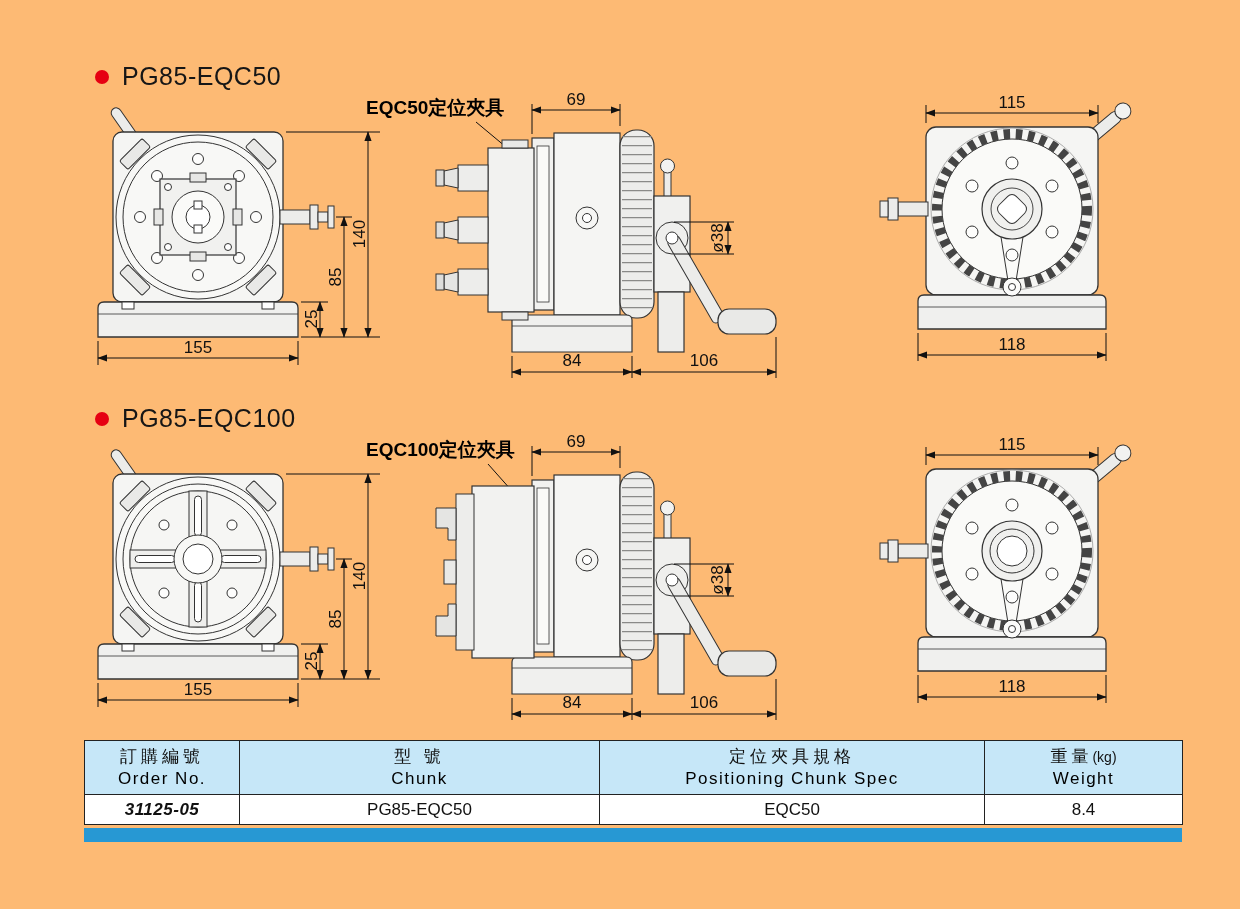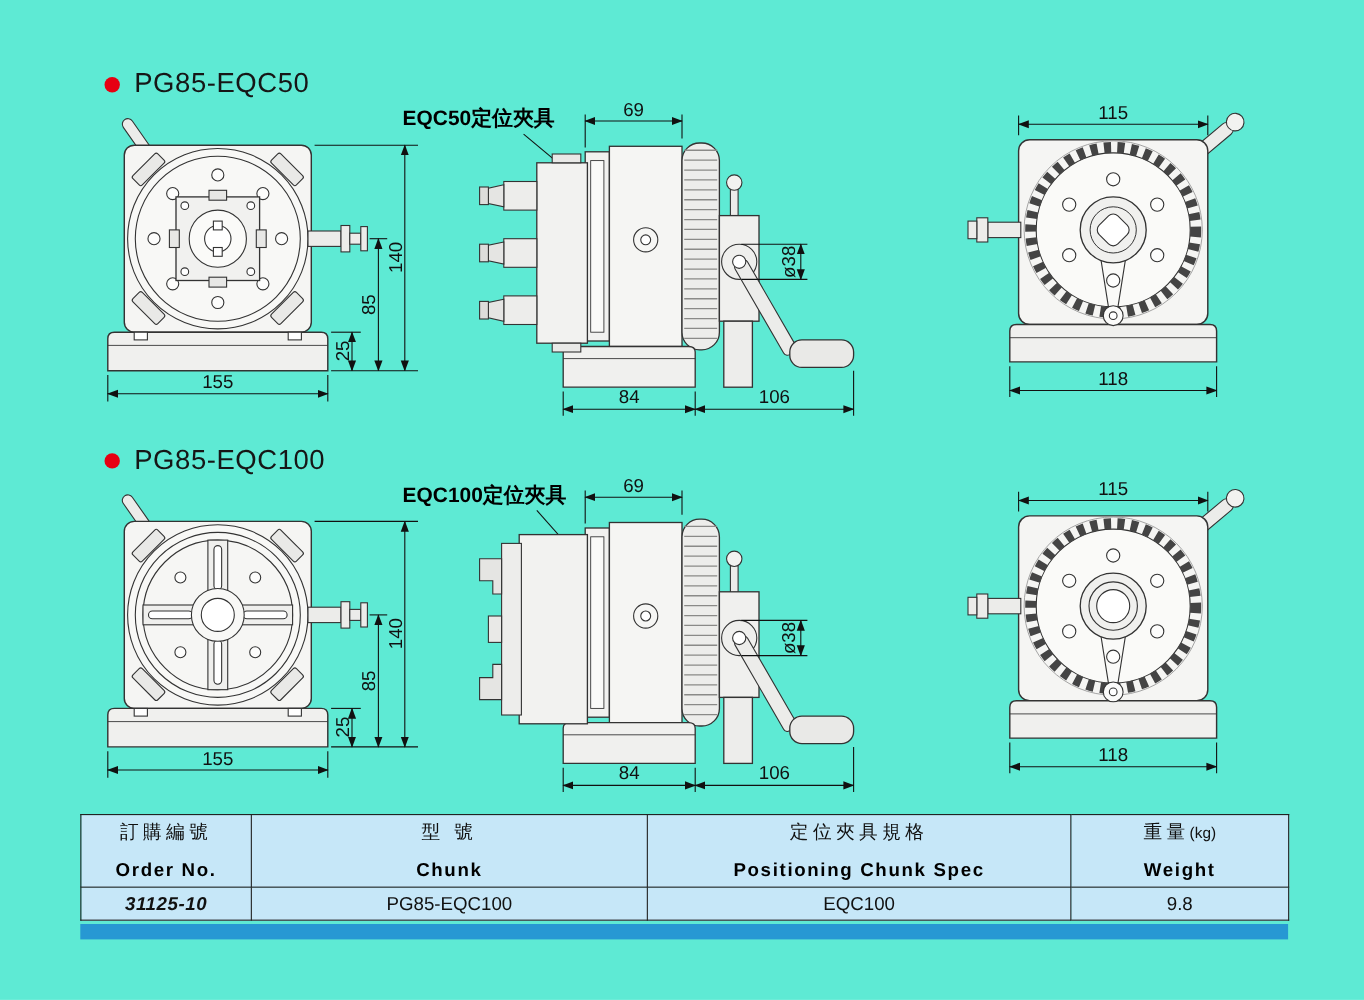--- a/index.html
+++ b/index.html
@@ -1,36 +1,36 @@
 <!DOCTYPE html>
 <html><head>
 <meta charset="utf-8">
 <style>
   * { margin:0; padding:0; box-sizing:border-box; }
   html,body { background:#ffffff; }
   .page {
-    position:relative; width:1240px; height:909px; background:#5eead4;
+    position:relative; width:1240px; height:909px; background:#fdba74;
     font-family:"Liberation Sans","DejaVu Sans",sans-serif; color:#111; overflow:hidden;
   }
   .section-title { position:absolute; display:flex; align-items:center; gap:13px; }
   .bullet { width:14px; height:14px; border-radius:50%; background:#e60012; flex:0 0 auto; }
   .title-text { font-size:25px; color:#161616; letter-spacing:.5px; }
   svg.drawing { position:absolute; overflow:visible; }
   text.dim {
     font-size:17px; fill:#111; text-anchor:middle;
     font-family:"Liberation Sans","DejaVu Sans",sans-serif;
   }
   text.chuck-label { font-size:19px; fill:#000; font-weight:600;
     font-family:"Liberation Sans","DejaVu Sans",sans-serif; }
   .table-wrap { position:absolute; }
   table.spec { width:100%; border-collapse:collapse; table-layout:fixed; }
   .spec th, .spec td { border:1.4px solid #222; text-align:center; vertical-align:middle; }
   .spec th { background:#c6e7f8; font-weight:normal; padding:4px 0 5px; }
   .spec .zh { font-size:17px; letter-spacing:4px; color:#111; }
-  .spec .en { font-size:17px; font-weight:bold; letter-spacing:1.5px; margin-top:13px; color:#000; }
+  .spec .en { font-size:17px; font-weight:normal; letter-spacing:1.5px; margin-top:1px; color:#000; }
   .spec .unit { font-size:14px; letter-spacing:0; }
   .spec td { font-size:17px; height:30px; background:#fff; }
   .spec td.order { font-weight:bold; font-style:italic; letter-spacing:.5px; }
   .spec tr.alt td { background:#c6e7f8; }
   .footer-bar { height:14px; background:#2798d3; margin-top:3px; }
 </style>
 </head>
 <body>
 
 <div class="page">
@@ -297,21 +297,21 @@
     <text class="dim" x="352" y="288">106</text>
   </svg>
 
   <svg class="drawing" style="left:876px;top:437px;width:300px;height:275px" viewBox="0 0 300 275">
     <use href="#back-common"></use>
     <use href="#back-eqc100"></use>
     <text class="dim" x="136" y="13">115</text>
     <text class="dim" x="136" y="255">118</text>
   </svg>
 
-  <div class="table-wrap" style="left:73px;top:740px;width:1098px">
+  <div class="table-wrap" style="left:84px;top:740px;width:1098px">
     <table class="spec">
       <colgroup>
         <col style="width:155px">
           <col style="width:360px">
           <col style="width:385px">
           <col style="width:198px">
       </colgroup>
       <thead>
         <tr>
           <th>
@@ -326,24 +326,24 @@
             <div class="zh">定位夾具規格</div>
             <div class="en">Positioning Chunk Spec</div>
           </th>
           <th>
             <div class="zh"><span>重量</span><span class="unit">(kg)</span></div>
             <div class="en">Weight</div>
           </th>
         </tr>
       </thead>
       <tbody>
-        <tr class="alt">
-          <td class="order">31125-10</td>
-          <td>PG85-EQC100</td>
-          <td>EQC100</td>
-          <td>9.8</td>
+        <tr>
+          <td class="order">31125-05</td>
+          <td>PG85-EQC50</td>
+          <td>EQC50</td>
+          <td>8.4</td>
         </tr>
       </tbody>
     </table>
     <div class="footer-bar"></div>
   </div>
 
 </div>
 
 </body></html>

